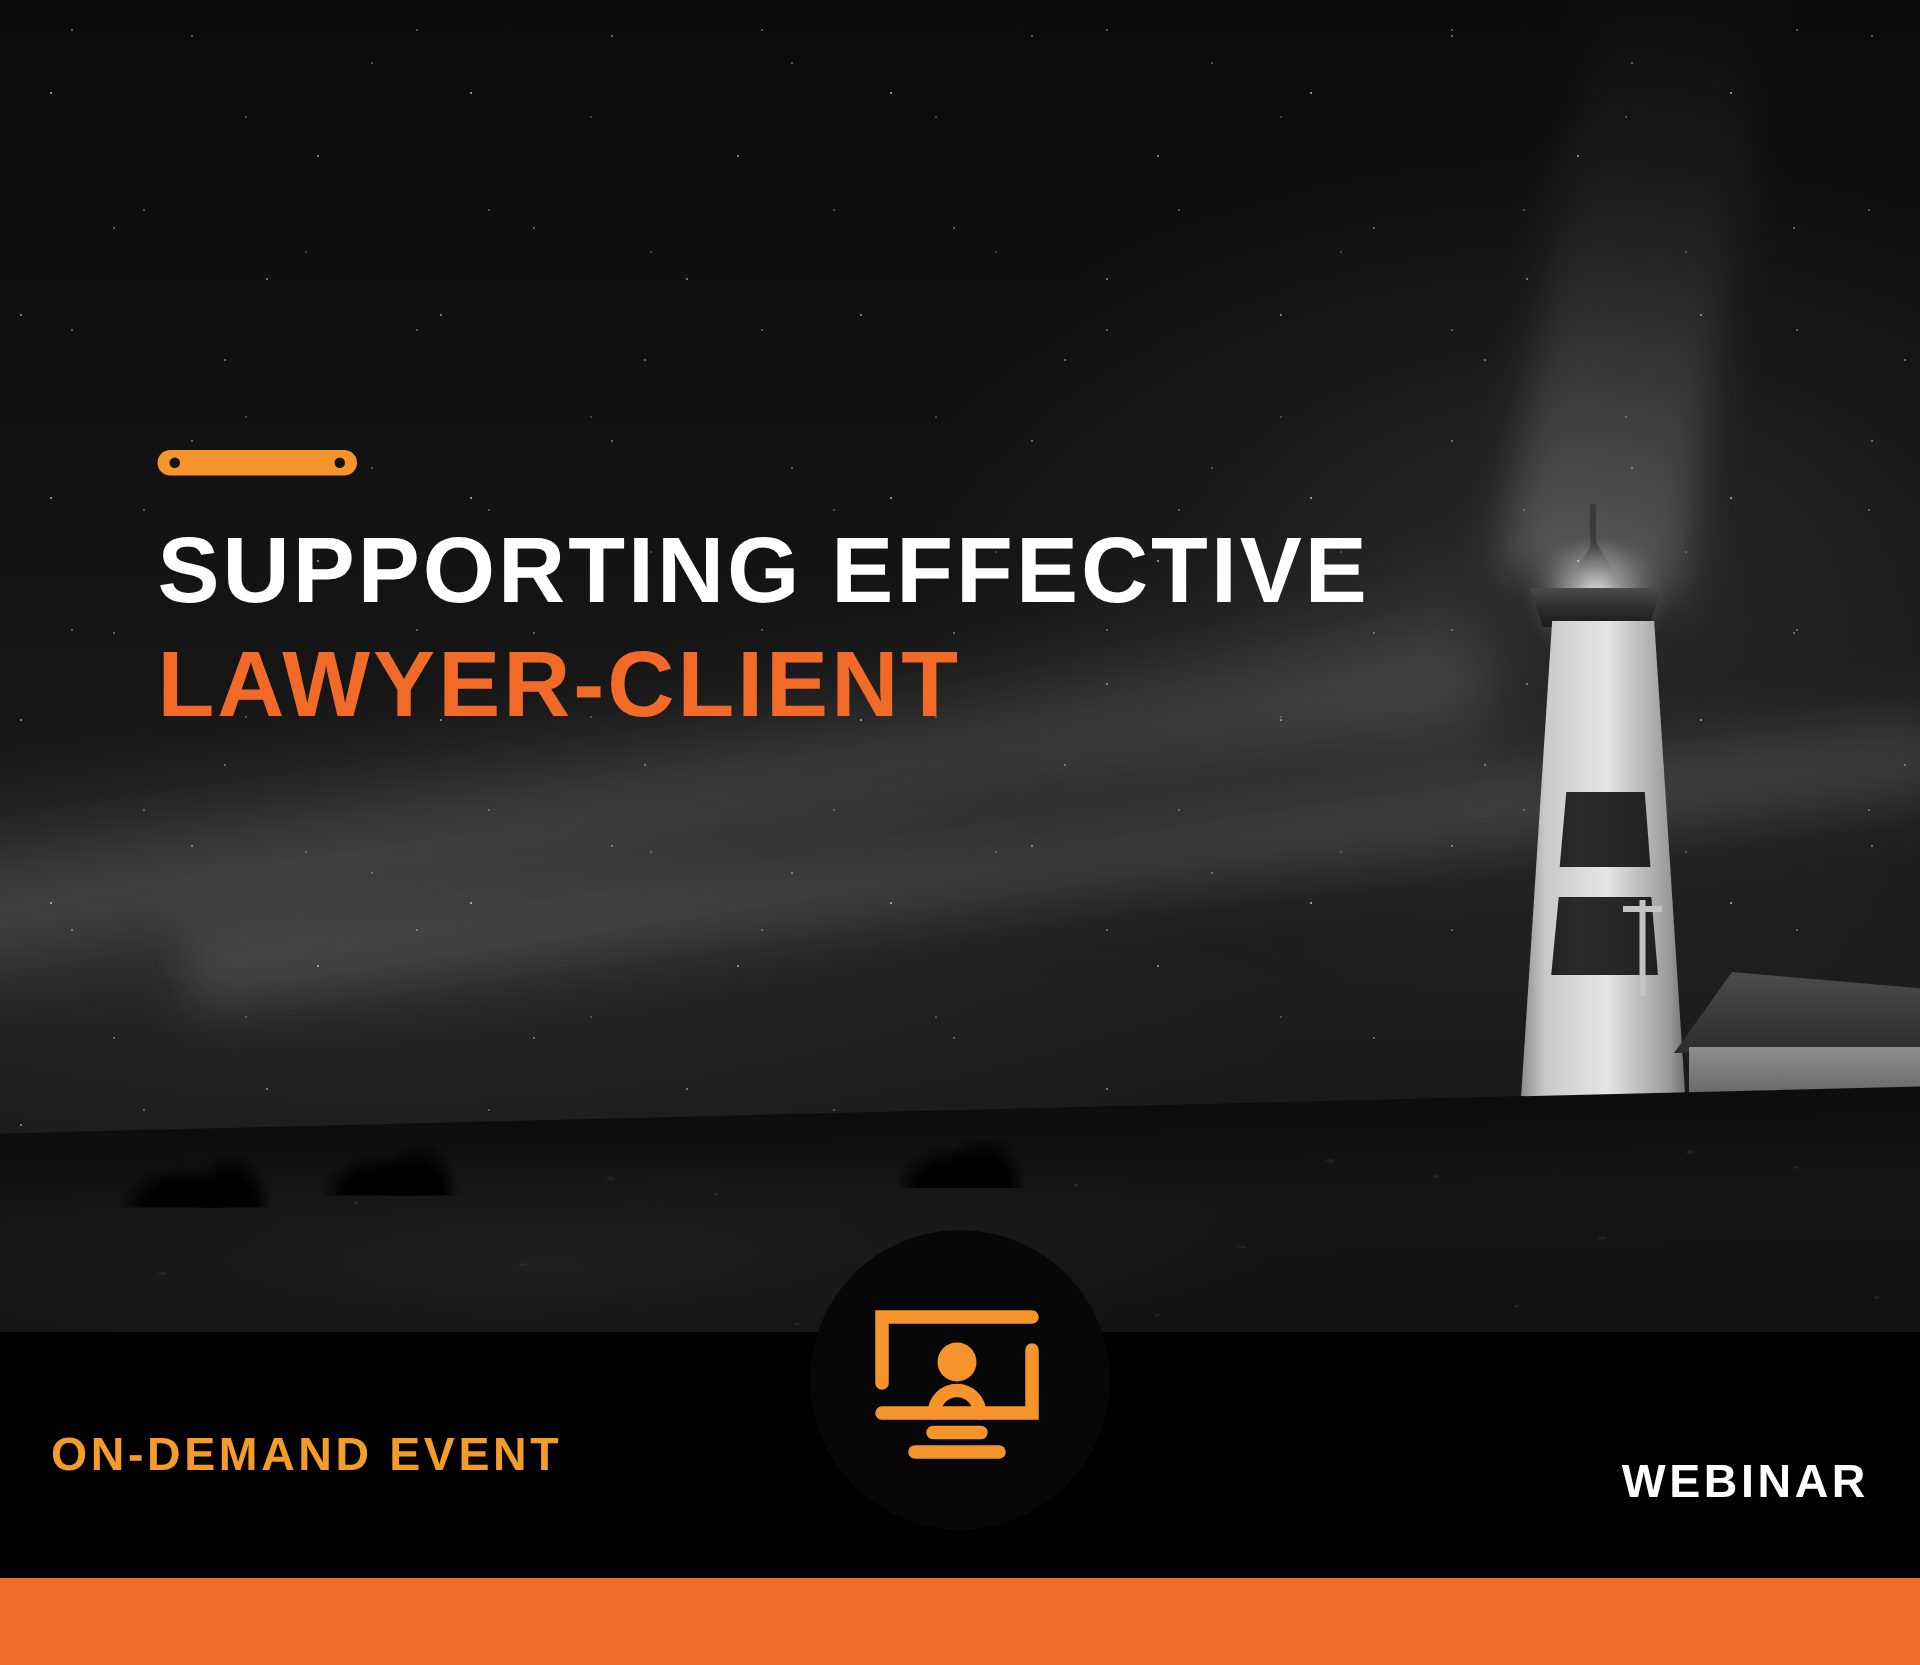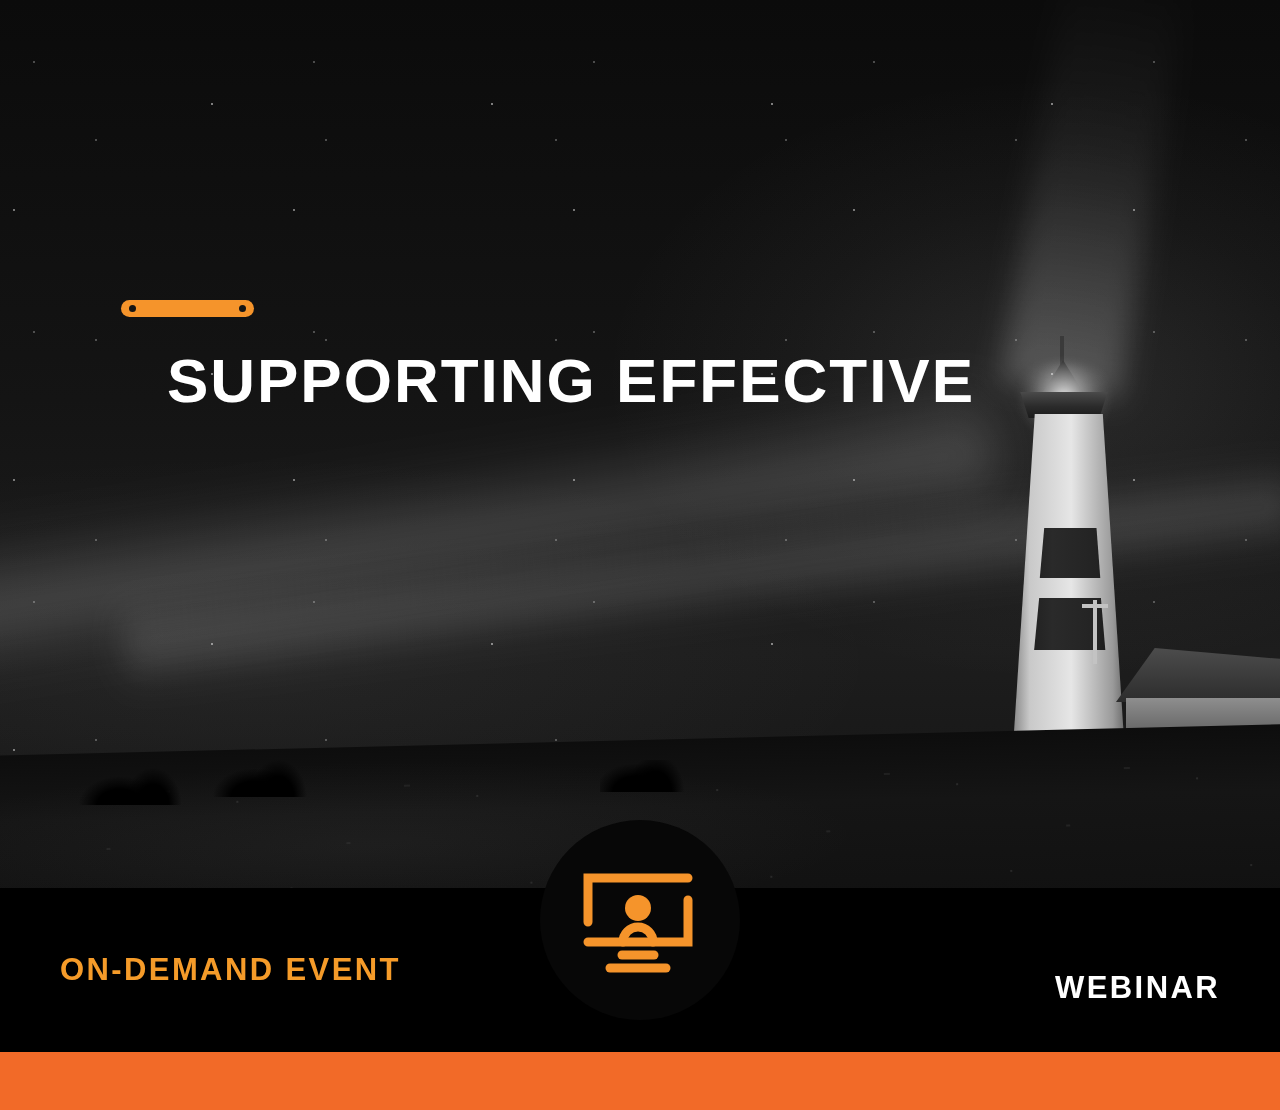--- a/index.html
+++ b/index.html
@@ -228,24 +228,23 @@
     content: "";
     position: absolute;
     background: #c3c3c3;
   }
   .lh-antenna:before { left: 11px; top: 0; width: 4px; height: 64px; }
   .lh-antenna:after  { left: 0;   top: 4px; width: 26px; height: 4px; }
 
   
   .headline {
     position: absolute;
-    left: 121px;
+    left: 105px;
     top: 300px;
     width: 900px;
-    text-align: center;
   }
   .accent-bar {
     position: relative;
     width: 133px;
     height: 17px;
     border-radius: 9px;
     background: #F5942B;
   }
   .accent-bar .dot {
     position: absolute;
@@ -279,21 +278,21 @@
     top: 888px;
     height: 164px;
     background: #000000;
   }
   .footer-inner {
     position: relative;
     height: 100%;
     display: flex;
     align-items: center;
     justify-content: space-between;
-    padding: 0 60px;
+    padding: 0 34px;
     box-sizing: border-box;
   }
   .footer-left {
     color: #F59B29;
     font-size: 31px;
     font-weight: 700;
     letter-spacing: 2.4px;
     text-transform: uppercase;
   }
   .footer-right {
@@ -367,20 +366,21 @@
     <div class="bush" style="left:210px; top:755px; width:110px; height:42px;"></div>
     <div class="bush" style="left:600px; top:760px; width:90px; height:32px;"></div>
   </div>
 
   <div class="headline">
     <div class="accent-bar">
       <span class="dot left"></span>
       <span class="dot right"></span>
     </div>
     <h1 class="title-line white">SUPPORTING EFFECTIVE</h1>
+    <h1 class="title-line orange">LAWYER-CLIENT</h1>
   </div>
 
   <div class="footer-bar">
     <div class="footer-inner">
       <div class="footer-left">ON-DEMAND EVENT</div>
       <div class="footer-right">WEBINAR</div>
     </div>
   </div>
 
   <div class="badge">

